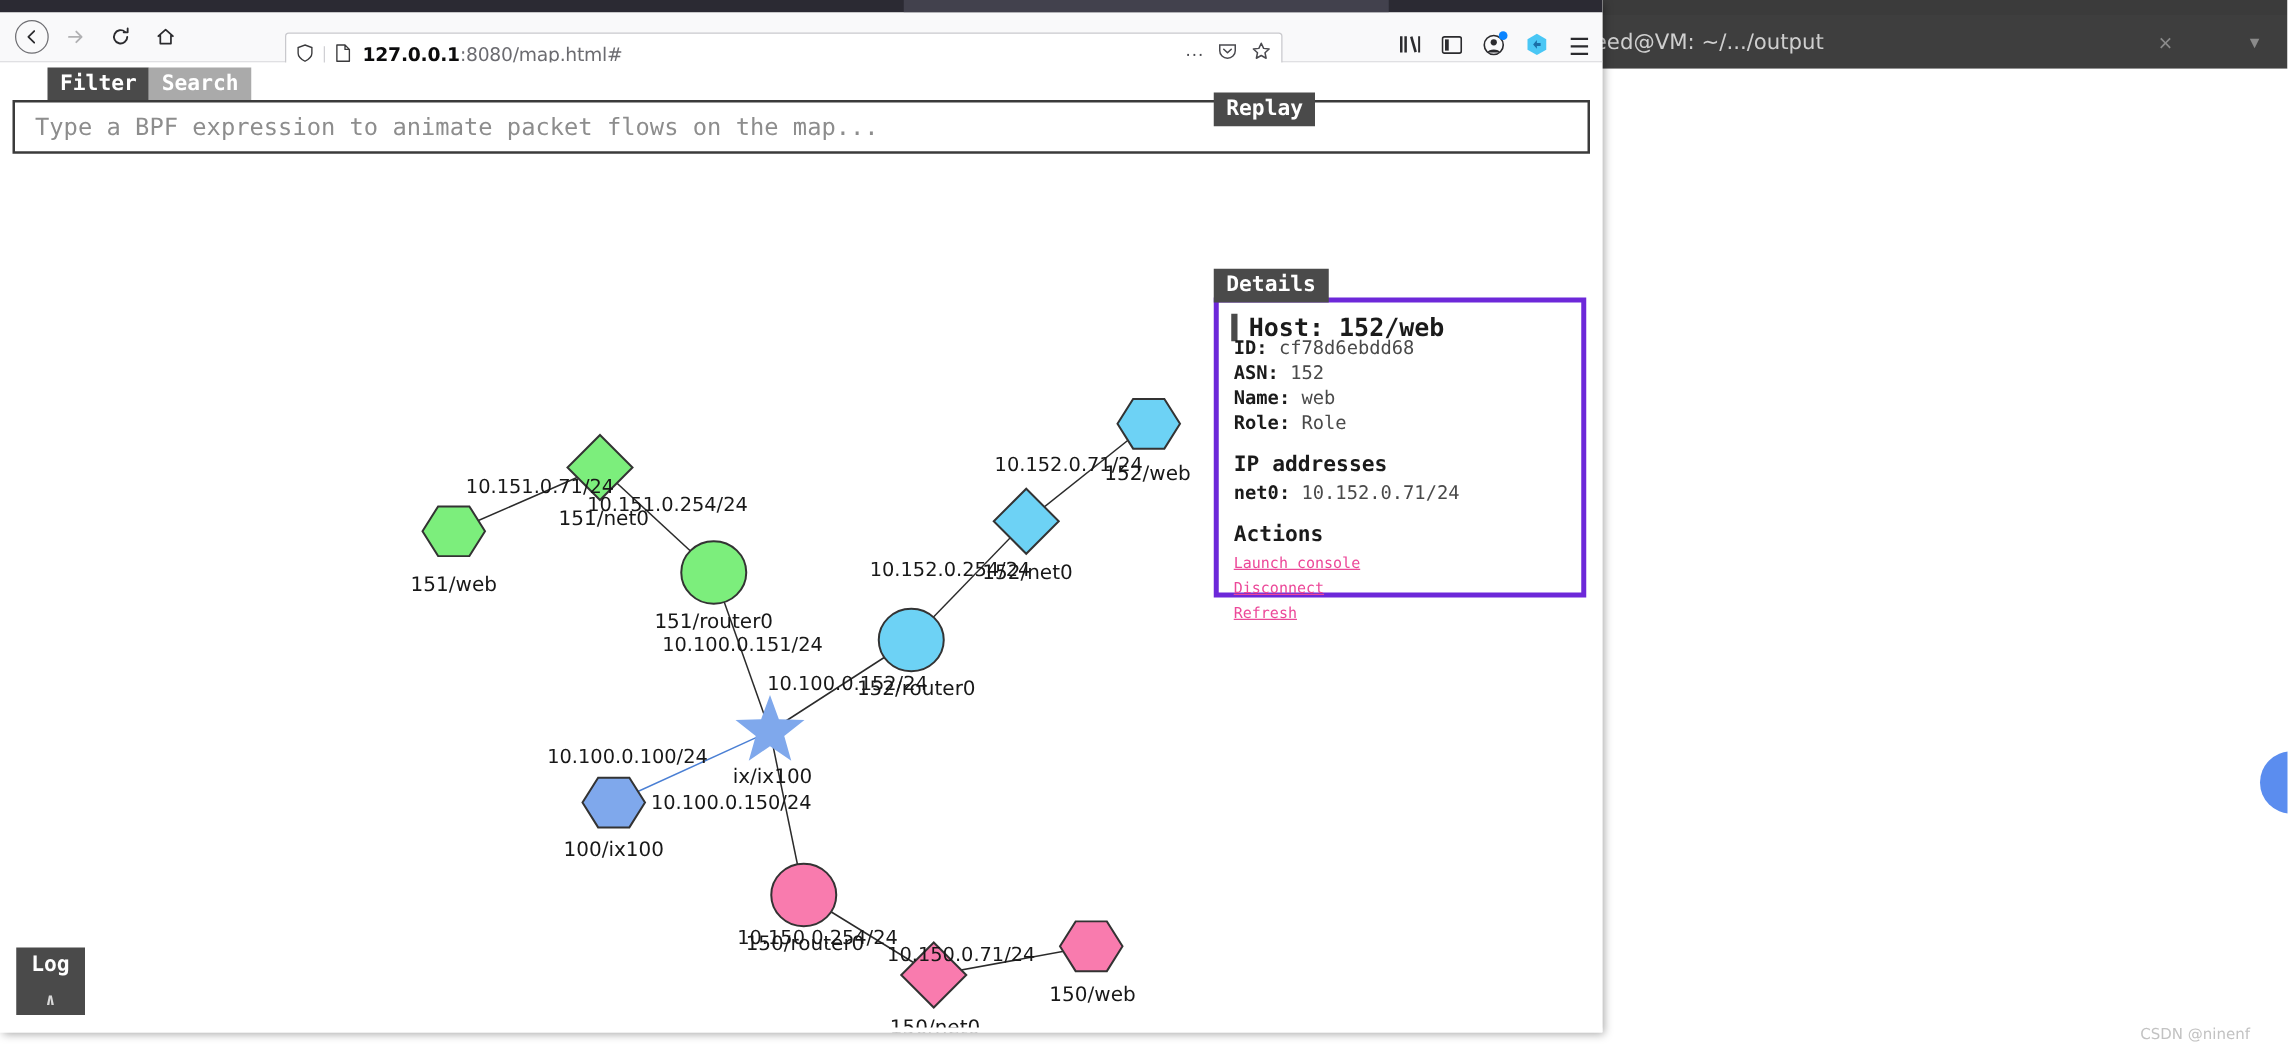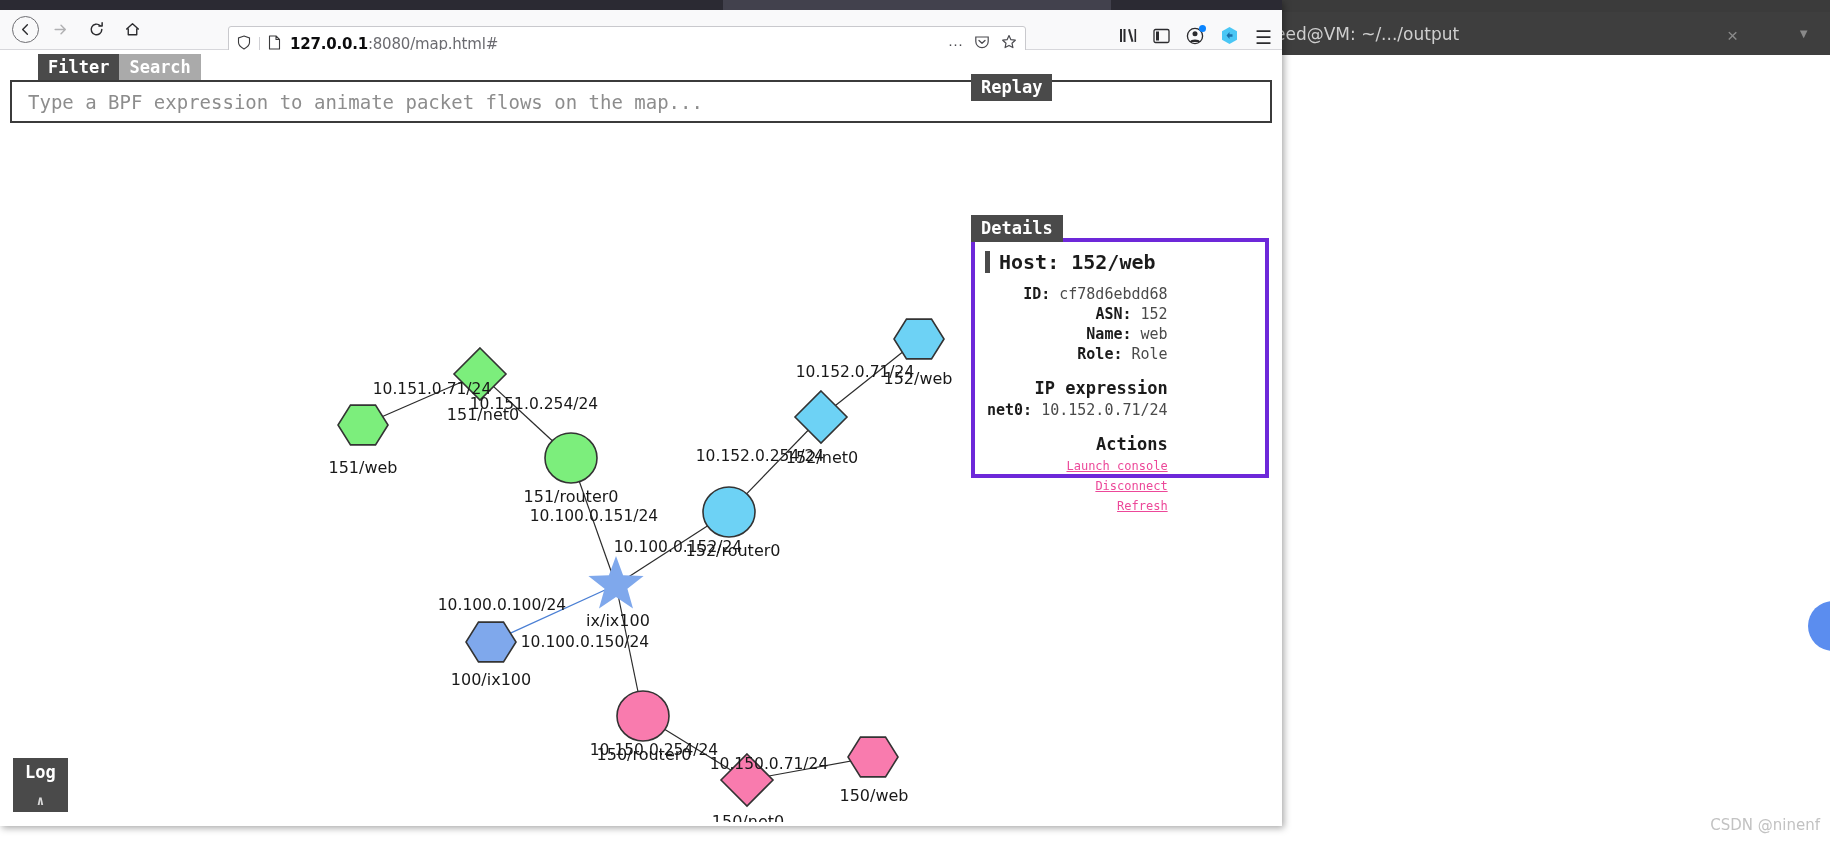--- a/index.html
+++ b/index.html
@@ -36,22 +36,22 @@
   }
   #term-body {
     position: absolute; left: 1160px; top: 55px; width: 670px; height: 791px;
     background: #ffffff;
   }
   #blue-circle {
     position: absolute; left: 1808px; top: 601px; width: 50px; height: 50px;
     border-radius: 50%; background: #5b8def;
   }
   #watermark {
-    position: absolute; right: 10px; bottom: 12px;
-    color: #c2c2c2; font-size: 15px; font-family: "DejaVu Sans", sans-serif;
+    position: absolute; right: 30px; bottom: 12px;
+    color: #c2c2c2; font-size: 12px; font-family: "DejaVu Sans", sans-serif;
   }
 
   
   #browser {
     position: absolute; left: 0; top: 0; width: 1282px; height: 826px;
     background: #ffffff; box-shadow: 2px 2px 7px rgba(0,0,0,0.35);
     overflow: hidden;
   }
   #browser-tabstrip {
     position: absolute; left: 0; top: 0; width: 1282px; height: 10px;
@@ -196,24 +196,23 @@
   }
   #details-head {
     position: absolute; left: 10px; top: 8px; display: flex; align-items: center;
   }
   #details-bar { width: 5px; height: 22px; background: #4a4a4a; margin-right: 9px; }
   #details-heading {
     font-family: "DejaVu Sans Mono", monospace; font-size: 20px; font-weight: bold;
     color: #1b1b1b;
   }
   #details-fields {
-    position: absolute; left: 12px; top: 42px;
+    position: absolute; left: 12px; top: 26px;
     font-family: "DejaVu Sans Mono", monospace; font-size: 15px; line-height: 20px;
     color: #4a4a4a;
-    text-align: right;
   }
   .dkey { font-weight: bold; color: #1b1b1b; }
   .dsect {
     font-family: "DejaVu Sans Mono", monospace; font-size: 17px; font-weight: bold;
     color: #1b1b1b; display: block; margin-top: 14px; margin-bottom: 2px;
   }
   .dlink {
     font-family: "DejaVu Sans Mono", monospace; font-size: 12px;
     color: #ec4899; text-decoration: underline; display: block; line-height: 20px;
   }
@@ -408,21 +407,21 @@
         <div id="details-head">
           <div id="details-bar"></div>
           <div id="details-heading">Host: 152/web</div>
         </div>
         <div id="details-fields">
           <div><span class="dkey">ID:</span> <span>cf78d6ebdd68</span></div>
           <div><span class="dkey">ASN:</span> <span>152</span></div>
           <div><span class="dkey">Name:</span> <span>web</span></div>
           <div><span class="dkey">Role:</span> <span>Role</span></div>
 
-          <span class="dsect">IP expression</span>
+          <span class="dsect">IP addresses</span>
           <div><span class="dkey">net0:</span> <span>10.152.0.71/24</span></div>
 
           <span class="dsect">Actions</span>
           <a class="dlink">Launch console</a>
           <a class="dlink">Disconnect</a>
           <a class="dlink">Refresh</a>
         </div>
       </div>
 
       <div id="log-button">

